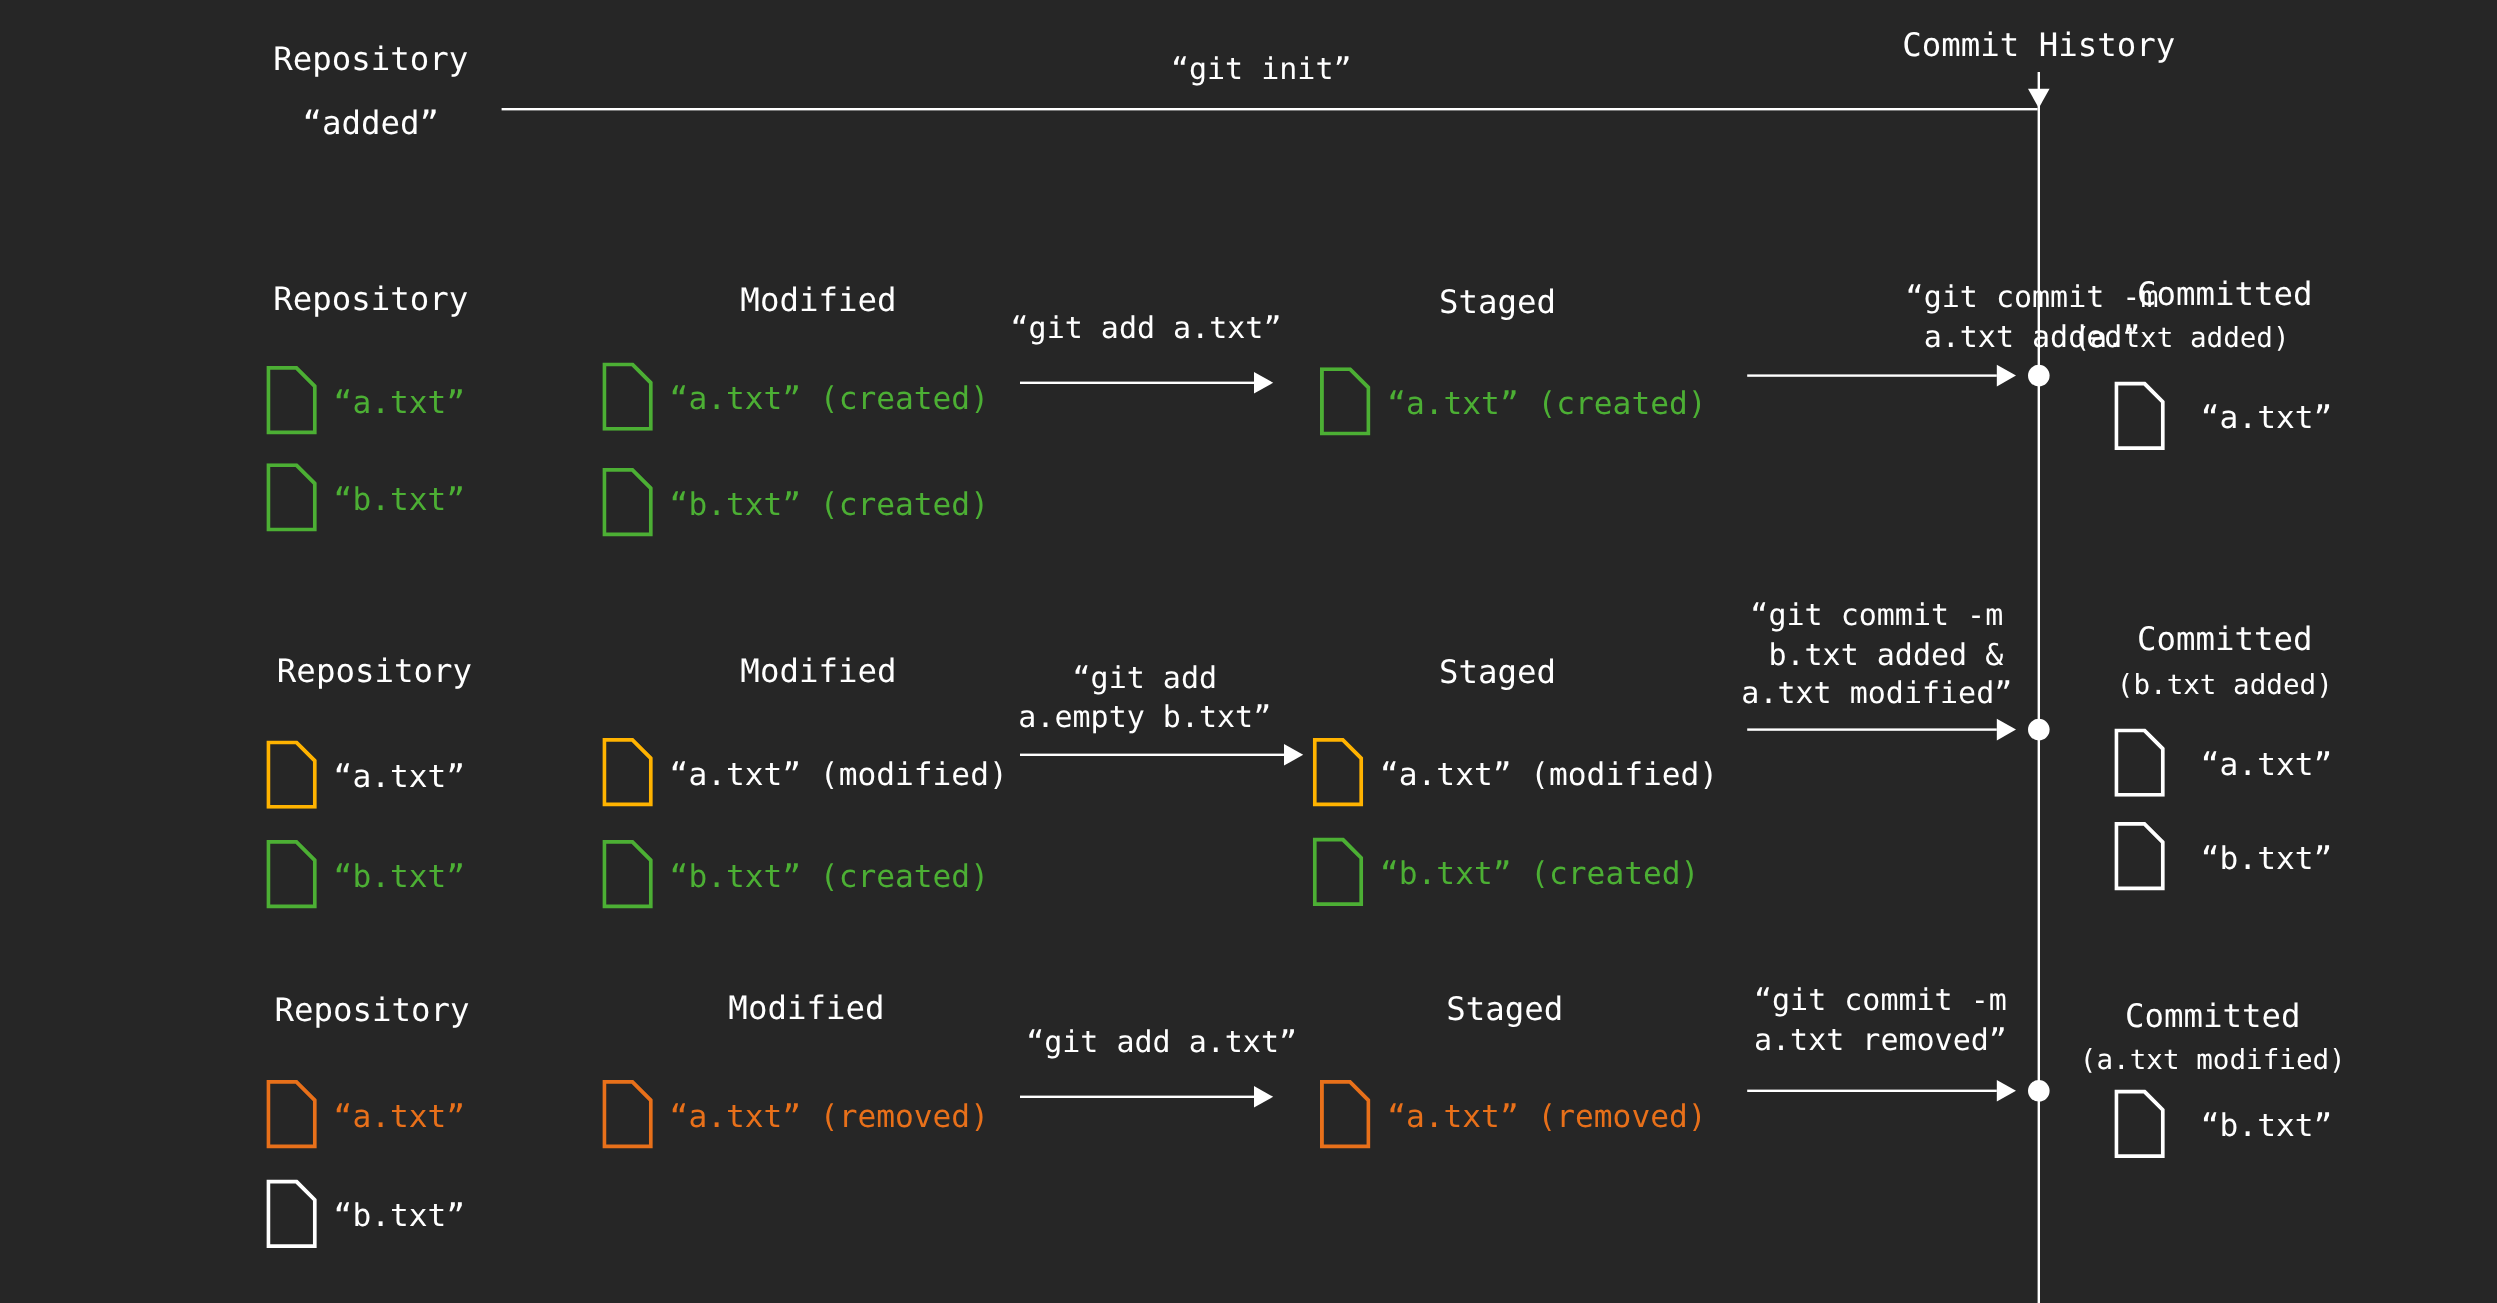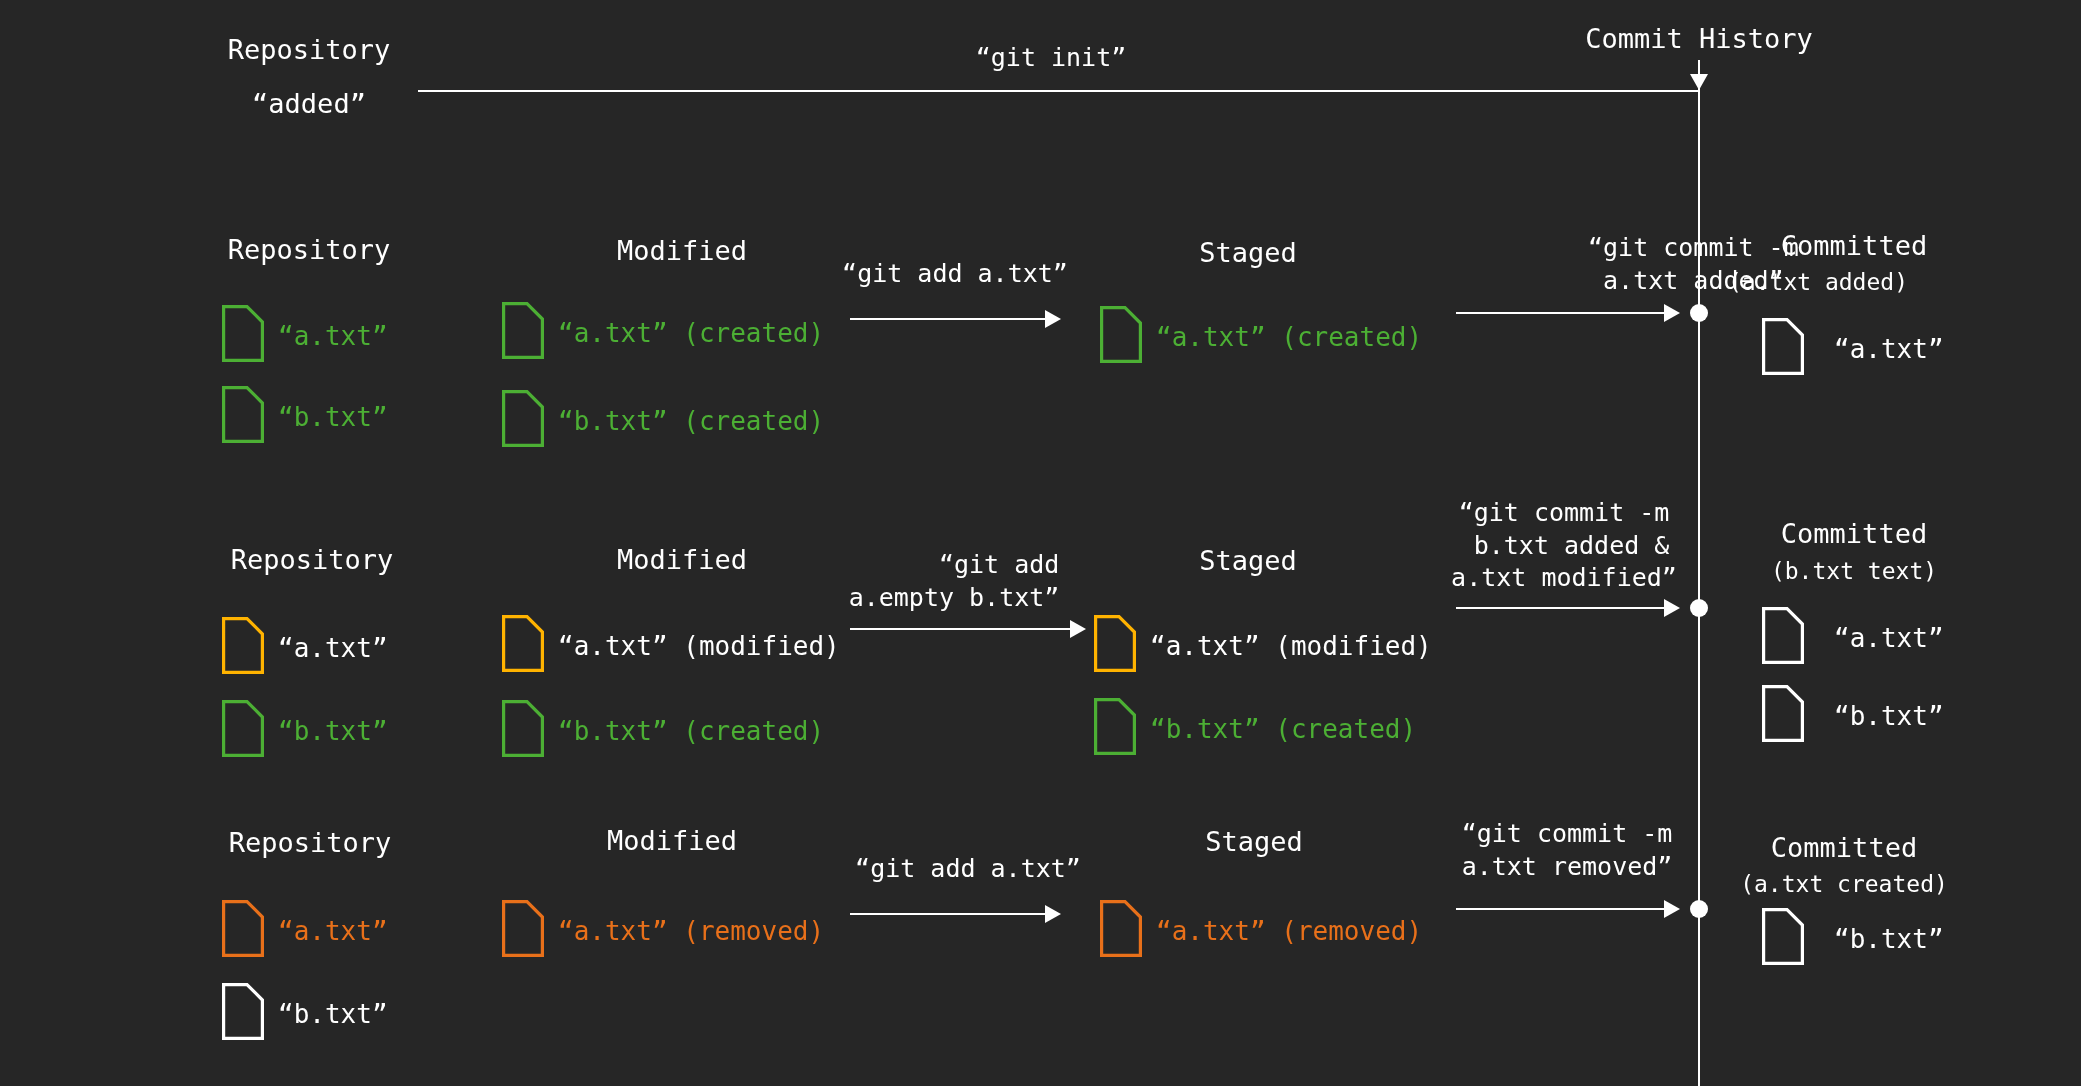--- a/index.html
+++ b/index.html
@@ -36,21 +36,21 @@
   }
   .col-sub {
     font-size: 23px;
     color: #ffffff;
     text-align: center;
     transform: translateX(-50%);
   }
   .cmd {
     font-size: 25px;
     color: #ffffff;
-    text-align: right;
+    text-align: center;
     transform: translateX(-50%);
   }
   .repo-title {
     font-size: 27px;
     color: #ffffff;
     text-align: center;
     transform: translateX(-50%);
   }
   .repo-sub {
     font-size: 27px;
@@ -230,21 +230,21 @@
   </div>
 
   <div class="label cmd" style="left:1542px; top:497px; text-align:center;">“git commit -m
  b.txt added &amp;
 a.txt modified”</div>
   <div class="hline" style="left:1434px; top:607px; width:208px;"></div>
   <div class="arrow-right" style="left:1642px; top:599px;"></div>
   <div class="commit-dot" style="left:1668px; top:599px;"></div>
 
   <div class="label col-head" style="left:1832px; top:516px;">Committed</div>
-  <div class="label col-sub" style="left:1832px; top:557px;">(b.txt text)</div>
+  <div class="label col-sub" style="left:1832px; top:557px;">(b.txt added)</div>
   <div class="file-row" style="left:1740px; top:607px;">
     <span class="file-icon"><svg width="42" height="57" viewBox="0 0 42 57">
           <path d="M 1.6 1.6 L 25 1.6 L 40.4 17 L 40.4 55.4 L 1.6 55.4 Z" fill="none" stroke="#ffffff" stroke-width="3.2" stroke-linejoin="miter" stroke-linecap="square"></path>
         </svg></span>
     <span class="file-name" style="margin-left: 16px; color: rgb(255, 255, 255);">“a.txt”</span>
   </div>
   <div class="file-row" style="left:1740px; top:685px;">
     <span class="file-icon"><svg width="42" height="57" viewBox="0 0 42 57">
           <path d="M 1.6 1.6 L 25 1.6 L 40.4 17 L 40.4 55.4 L 1.6 55.4 Z" fill="none" stroke="#ffffff" stroke-width="3.2" stroke-linejoin="miter" stroke-linecap="square"></path>
         </svg></span>
@@ -285,21 +285,21 @@
     <span class="file-name" style="color: rgb(232, 112, 26);">“a.txt” (removed)</span>
   </div>
 
   <div class="label cmd" style="left:1545px; top:818px; text-align:center;">“git commit -m
 a.txt removed”</div>
   <div class="hline" style="left:1434px; top:908px; width:208px;"></div>
   <div class="arrow-right" style="left:1642px; top:900px;"></div>
   <div class="commit-dot" style="left:1668px; top:900px;"></div>
 
   <div class="label col-head" style="left:1822px; top:830px;">Committed</div>
-  <div class="label col-sub" style="left:1822px; top:870px;">(a.txt created)</div>
+  <div class="label col-sub" style="left:1822px; top:870px;">(a.txt modified)</div>
   <div class="file-row" style="left:1740px; top:908px;">
     <span class="file-icon"><svg width="42" height="57" viewBox="0 0 42 57">
           <path d="M 1.6 1.6 L 25 1.6 L 40.4 17 L 40.4 55.4 L 1.6 55.4 Z" fill="none" stroke="#ffffff" stroke-width="3.2" stroke-linejoin="miter" stroke-linecap="square"></path>
         </svg></span>
     <span class="file-name" style="margin-left: 16px; color: rgb(255, 255, 255);">“b.txt”</span>
   </div>
 
 </div>
 
 </body></html>

